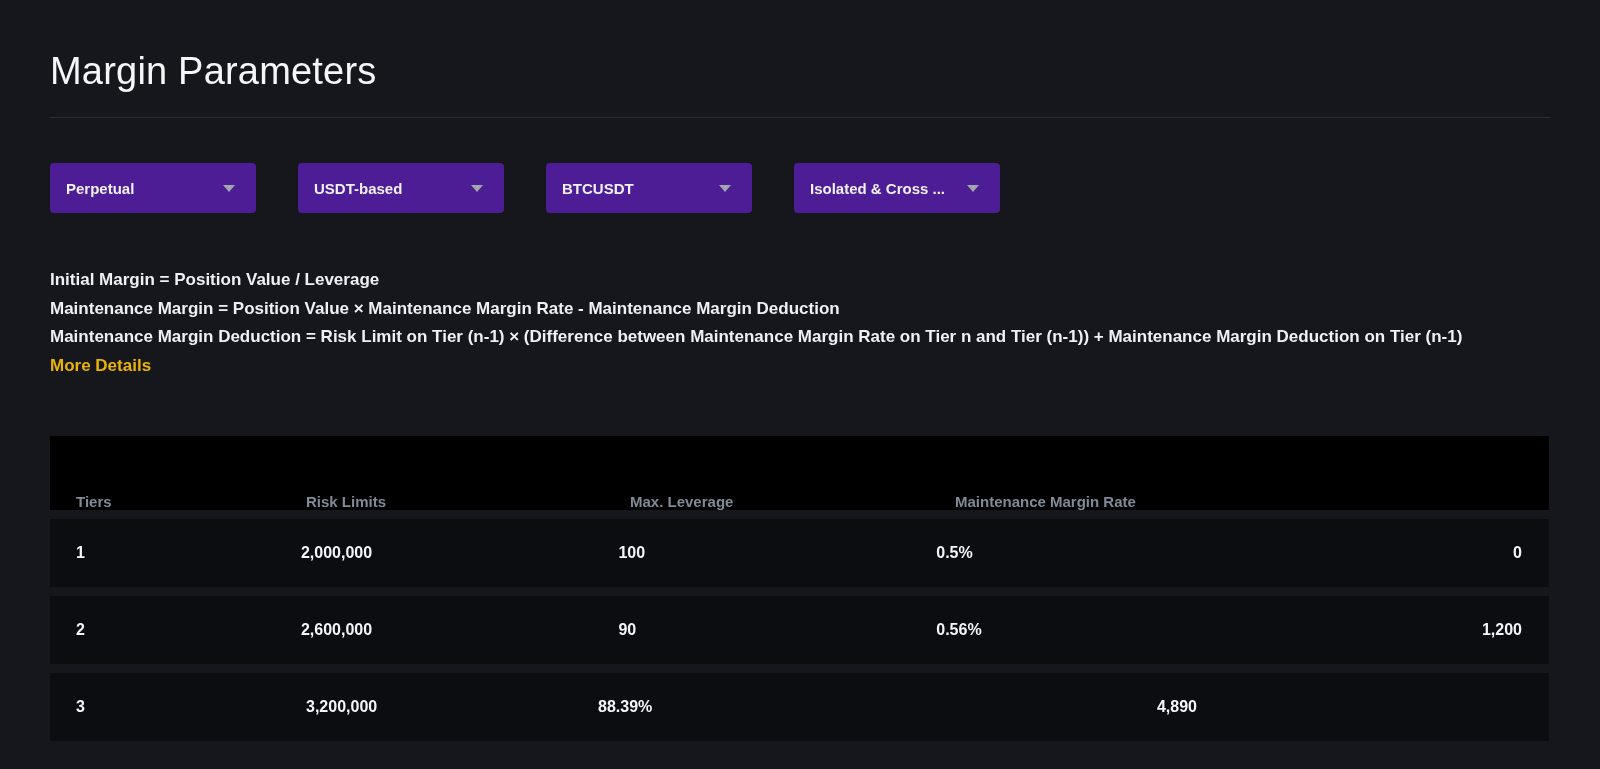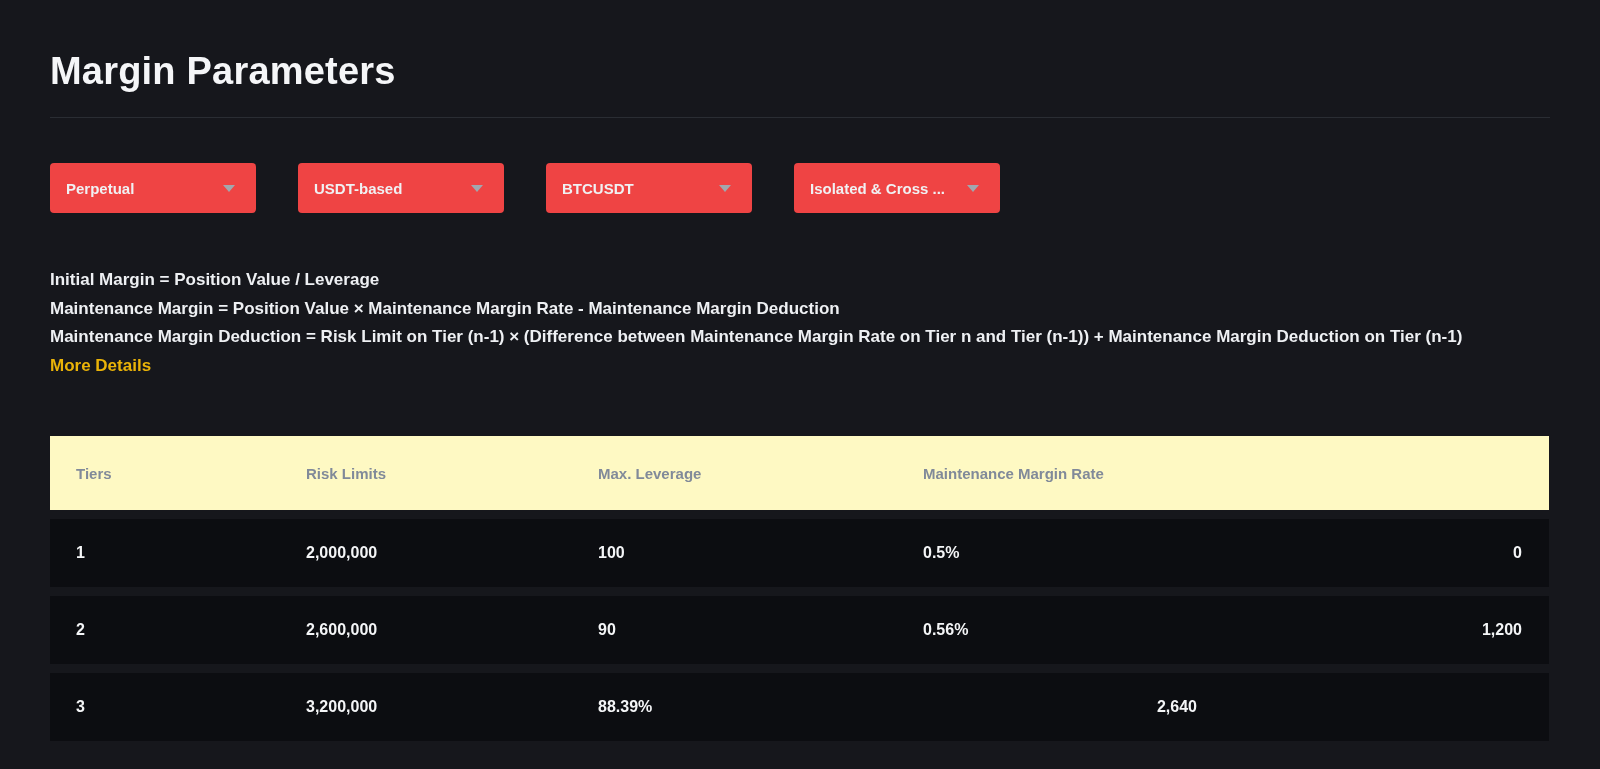--- a/index.html
+++ b/index.html
@@ -8,40 +8,40 @@
     background:#16171c;
     font-family:"Liberation Sans","DejaVu Sans",sans-serif;
     color:#f3f4f6;
     -webkit-font-smoothing:antialiased;
   }
   .page { padding:0 50px; }
 
   .page-title {
     margin-top:50px;
     font-size:38px;
-    font-weight:700;
+    font-weight:400;
     color:#f5f6f8;
     letter-spacing:0.2px;
   }
   .divider {
     margin-top:24px;
     height:1px;
     background:#2a2d33;
     width:1500px;
   }
 
   .filters {
     margin-top:45px;
     display:flex;
     gap:42px;
   }
   .dropdown {
     width:206px;
     height:50px;
-    background:#ef4444;
+    background:#4c1d95;
     border-radius:4px;
     display:flex;
     align-items:center;
     justify-content:space-between;
     padding:0 21px 0 16px;
     cursor:pointer;
   }
   .dropdown-label {
     font-size:15px;
     font-weight:600;
@@ -74,36 +74,36 @@
     color:#eab308;
     cursor:pointer;
   }
 
   .table {
     margin-top:56px;
     width:1499px;
   }
   .t-header {
     display:flex;
-    align-items:center;
+    align-items:flex-end;
     height:74px;
-    background:#fef9c3;
+    background:#000000;
   }
   .t-row {
     display:flex;
     align-items:center;
     height:68px;
     background:#0c0d11;
     margin-top:9px;
   }
   .t-row:first-of-type { margin-top:0; }
 
   .c1 { width:230px; margin-left:26px; }
   .c2 { width:292px; }
-  .c3 { width:325px; }
+  .c3 { width:325px;margin-left:32px; }
   .c4 { width:286px; }
   .c5 { width:340px; text-align:right; padding-right:27px; }
 
   .t-header .cell {
     font-size:15px;
     font-weight:600;
     color:#818a99;
   }
   .t-row .cell {
     font-size:16px;
@@ -166,17 +166,17 @@
       <div class="cell c2">2,600,000</div>
       <div class="cell c3">90</div>
       <div class="cell c4">0.56%</div>
       <div class="cell c5">1,200</div>
     </div>
 
     <div class="t-row">
       <div class="cell c1">3</div>
       <div class="cell c2">3,200,000</div>
       <div class="cell c4">88.39%</div>
-      <div class="cell c5">2,640</div>
+      <div class="cell c5">4,890</div>
     </div>
   </div>
 
 </div>
 
 </body></html>

